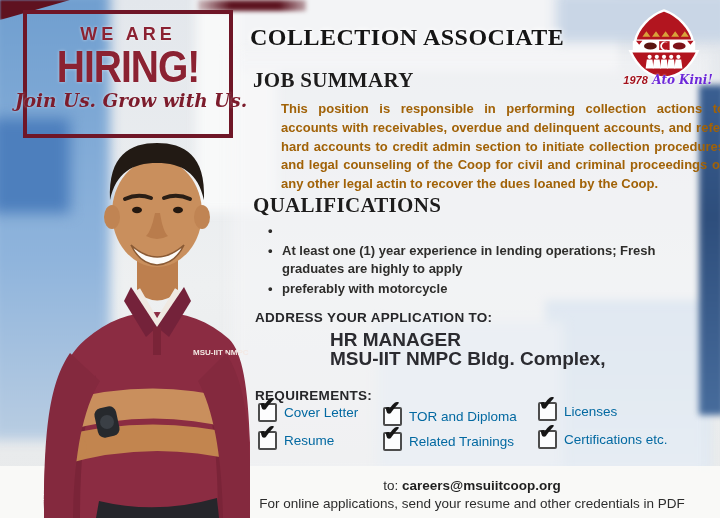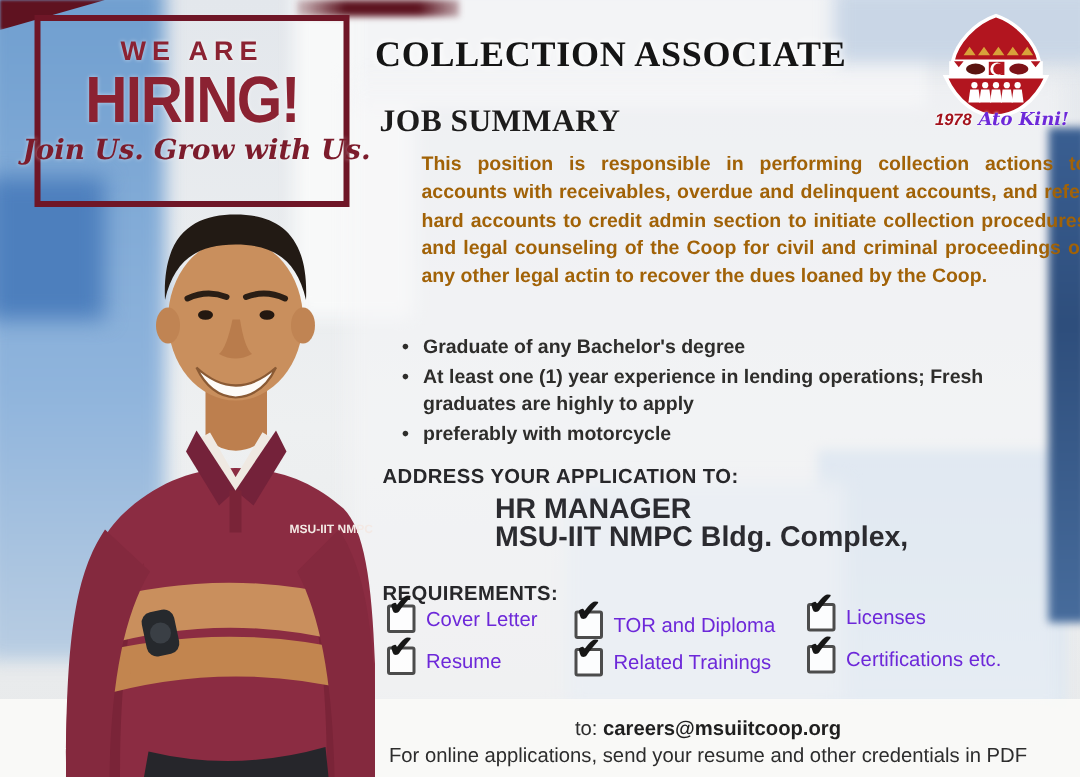--- a/index.html
+++ b/index.html
@@ -49,21 +49,21 @@
   .bullet-dot{flex:0 0 14px;font-size:13px;}
   .sans-h{position:absolute;font-weight:bold;font-size:13.5px;letter-spacing:.3px;color:#27272a;}
   .h-address{left:255px;top:310px;}
   .address-lines{position:absolute;left:283px;top:331px;font-weight:bold;font-size:19px;line-height:18.6px;color:#2b2b30;margin-left:47px;}
   .h-requirements{left:255px;top:388px;}
 
   
   .req-item{position:absolute;display:flex;align-items:center;}
   .cbx{position:relative;width:15px;height:15px;border:2.5px solid #4c4c4c;border-radius:2px;background:rgba(255,255,255,.85);margin-right:7px;flex:0 0 auto;}
   .tick{position:absolute;left:-1px;top:-11px;font-size:20px;font-weight:bold;color:#161616;line-height:20px;}
-  .req-label{font-size:13.5px;color:#6d28d9;white-space:nowrap;}
+  .req-label{font-size:13.5px;color:#0369a1;white-space:nowrap;}
 
   
   .footer{position:absolute;left:238px;top:477px;width:468px;text-align:center;font-size:13.5px;line-height:17.5px;color:#2d2d2d;}
   .footer b{color:#1f1f1f;}
 
   
   .person{position:absolute;left:0;top:85px;width:250px;height:433px;}
 </style>
 </head>
 <body>
@@ -165,24 +165,24 @@
     </svg>
     <div class="logo-caption">
       <span class="logo-year">1978</span>
       <span class="logo-slogan">Ato Kini!</span>
     </div>
   </div>
 
   <div class="serif-h h-jobsummary">JOB SUMMARY</div>
   <div class="summary-body">This position is responsible in performing collection actions to accounts with receivables, overdue and delinquent accounts, and refer hard accounts to credit admin section to initiate collection procedures and legal counseling of the Coop for civil and criminal proceedings or any other legal actin to recover the dues loaned by the Coop.</div>
 
+  <div class="serif-h h-qualifications">QUALIFICATIONS</div>
   <div class="bullets">
     <div class="bullet-item">
       <span class="bullet-dot">•</span>
-      <span>Graduate of any Bachelor's degree</span>
     </div>
     <div class="bullet-item">
       <span class="bullet-dot">•</span>
       <span>At least one (1) year experience in lending operations; Fresh graduates are highly to apply</span>
     </div>
     <div class="bullet-item">
       <span class="bullet-dot">•</span>
       <span>preferably with motorcycle</span>
     </div>
   </div>

